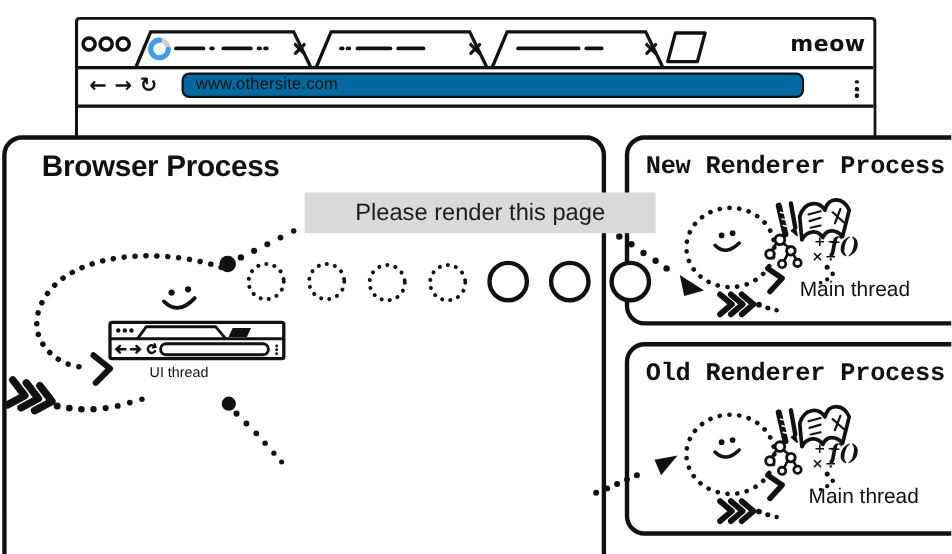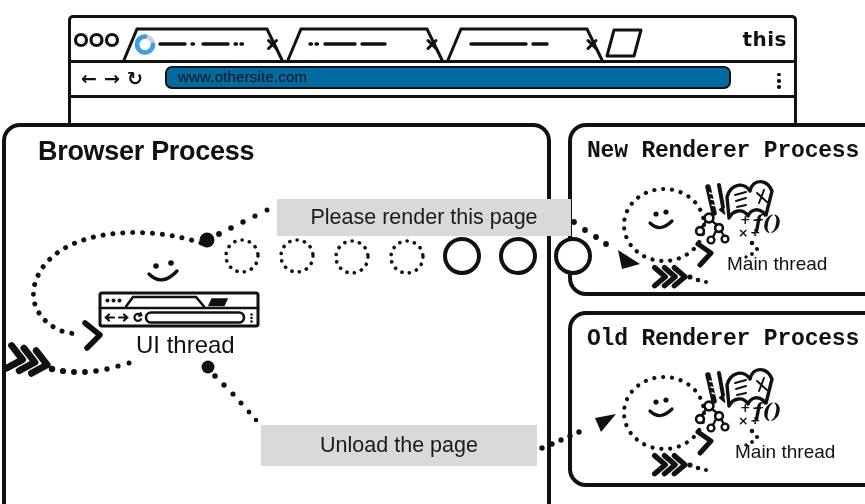--- a/index.html
+++ b/index.html
@@ -33,24 +33,24 @@
   #or{left:568px;top:311px;width:320px;height:176px;}
   .bp-title{position:absolute;left:32px;top:9px;font-size:27px;font-weight:800;letter-spacing:-.3px;}
   .renderer-title{position:absolute;left:15px;top:11px;font-size:23px;font-weight:800;letter-spacing:-.2px;font-family:Liberation Mono, monospace;}
 
   
   #doodles{position:absolute;left:0;top:0;z-index:5;pointer-events:none;}
 
   
   .msg{position:absolute;background:#d9d9d9;color:#1b1b1b;display:flex;align-items:center;
        justify-content:center;z-index:6;font-size:21.5px;}
-  #msg-render{left:277px;top:175px;width:294px;height:37px;margin-top:24px;}
+  #msg-render{left:277px;top:175px;width:319px;height:37px;}
   #msg-unload{left:261px;top:425px;width:276px;height:41px;}
   .tlabel{position:absolute;font-weight:400;z-index:6;}
-  #ui-thread{left:136px;top:331px;font-size:24px;}
+  #ui-thread{left:136px;top:331px;font-size:13px;}
   #mt-new{left:727px;top:253px;font-size:19px;}
   #mt-old{left:735px;top:441px;font-size:19px;}
   .glyph-math{position:absolute;z-index:6;font-family:"DejaVu Sans",sans-serif;
               font-weight:700;font-size:12.5px;letter-spacing:1.5px;line-height:1;}
   #pm-new{left:740px;top:214px;} #td-new{left:738px;top:227px;}
   #pm-old{left:740px;top:402px;} #td-old{left:738px;top:415px;}
   .glyph-fn{position:absolute;z-index:6;font-family:"DejaVu Serif",serif;font-style:italic;
             font-weight:700;font-size:20px;line-height:1;}
   #fn-new{left:754px;top:213px;} #fn-old{left:754px;top:401px;}
 </style>
@@ -110,21 +110,21 @@
           <g stroke-width="3">
             <path d="M197.5,22.5 l8,8"></path>
               <path d="M205.5,22.5 l-8,8"></path>
           </g>
         </g>
 
         <g stroke="#111" fill="#fff" stroke-width="3" stroke-linejoin="round">
           <path d="M536,38 L543,12 L570,12 L563,38 Z"></path>
         </g>
       </svg>
-      <span class="meow">this</span>
+      <span class="meow">meow</span>
     </div>
     <div class="toolbar">
       <span class="navic" id="nav-back">←</span>
       <span class="navic" id="nav-fwd">→</span>
       <span class="navic" id="nav-reload">↻</span>
       <div class="urlbox">
         <span>www.othersite.com</span>
       </div>
       <div class="kebab">
           <i></i>
@@ -268,21 +268,20 @@
       <circle cx="570" cy="436" r="2.7"></circle>
         <circle cx="579" cy="432" r="2.7"></circle>
       <polygon points="616,414 595,418 601,432"></polygon>
     </g>
 
     <use href="#squig" xlink:href="#squig" transform="translate(665,224)"></use>
     <use href="#squig" xlink:href="#squig" transform="translate(665,412)"></use>
   </svg>
 
   <div class="msg" id="msg-render">Please render this page</div>
-  <div class="msg" id="msg-unload">Unload the page</div>
   <div class="tlabel" id="ui-thread">UI thread</div>
   <div class="tlabel" id="mt-new">Main thread</div>
   <div class="tlabel" id="mt-old">Main thread</div>
 
   <span class="glyph-math" id="pm-new">+−</span>
   <span class="glyph-math" id="td-new">×÷</span>
   <span class="glyph-fn" id="fn-new">f()</span>
   <span class="glyph-math" id="pm-old">+−</span>
   <span class="glyph-math" id="td-old">×÷</span>
   <span class="glyph-fn" id="fn-old">f()</span>

